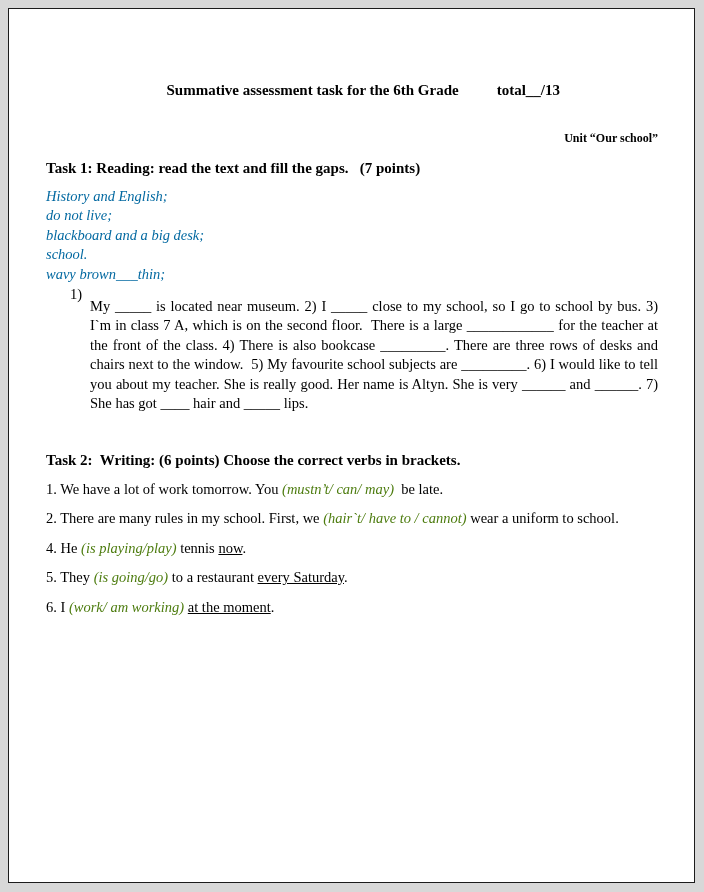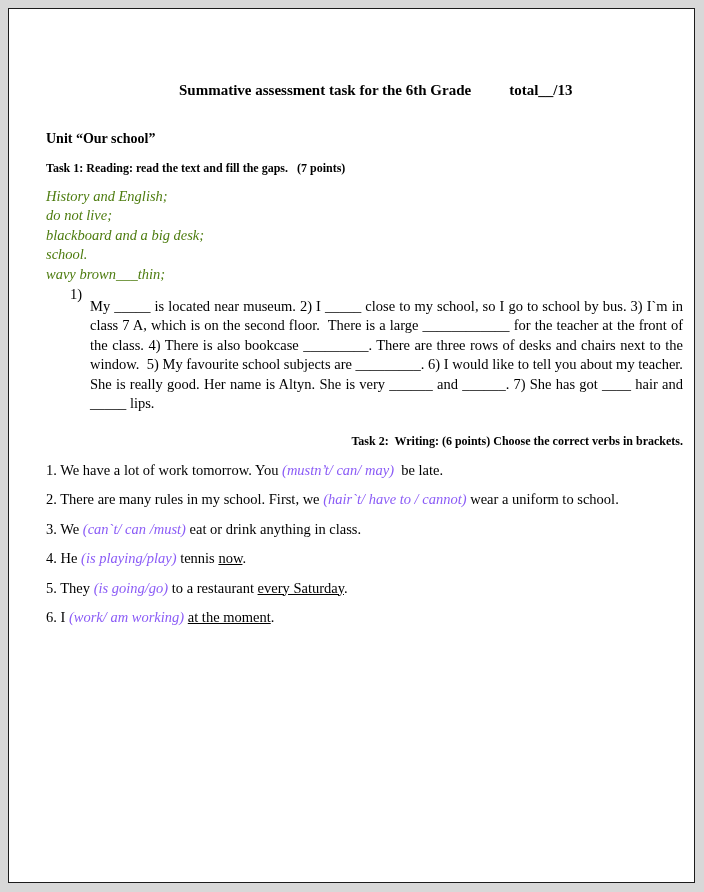--- a/index.html
+++ b/index.html
@@ -11,47 +11,47 @@
     overflow: hidden;
   }
   .page {
     width: 687px;
     height: 875px;
     margin: 8px 0 0 8px;
     background: #ffffff;
     border: 1px solid #1c1c1c;
   }
   .content {
-    padding: 53px 11px 0 37px;
+    padding: 53px 36px 0 37px;
     font-size: 14.5px;
     line-height: 19.4px;
   }
   .title-line {
     text-align: center;
     font-weight: bold;
     font-size: 15px;
     white-space: pre-wrap;
   }
   .title-total { margin-left: 38px; }
   .subtitle {
-    text-align: left;
+    text-align: right;
     font-weight: bold;
-    font-size: 14px;
+    font-size: 12px;
     margin-top: 9px;
   }
   .task-heading {
     font-weight: bold;
-    font-size: 12px;
+    font-size: 15px;
     margin-top: 10px;
     white-space: pre-wrap;
   }
-  .task2-heading { margin-top: 18px; text-align: right; }
+  .task2-heading { margin-top: 37px; }
   .word-bank {
     margin-top: 9px;
-    color: #4d7c0f;
+    color: #0369a1;
     font-style: italic;
   }
   .word-bank div { white-space: pre-wrap; }
   .reading-block {
     display: flex;
     margin-left: 24px;
     margin-top: 1px;
   }
   .para-num {
     width: 20px;
@@ -61,21 +61,21 @@
     flex: 1;
     text-align: justify;
     white-space: pre-wrap;
     margin-top: 12px;
   }
   .t2-item {
     margin-top: 10px;
     white-space: pre-wrap;
   }
   .red-italic {
-    color: #8b5cf6;
+    color: #4d7c0f;
     font-style: italic;
   }
   .underlined { text-decoration: underline; font-family: Liberation Serif, serif; }
 </style>
 </head>
 <body>
 
 <div class="page">
   <div class="content">
 
@@ -100,21 +100,20 @@
       <div class="para-text">My _____ is located near museum. 2) I _____ close to my school, so I go to school by bus. 3) I`m in class 7 A, which is on the second floor.  There is a large ____________ for the teacher at the front of the class. 4) There is also bookcase _________. There are three rows of desks and chairs next to the window.  5) My favourite school subjects are _________. 6) I would like to tell you about my teacher. She is really good. Her name is Altyn. She is very ______ and ______. 7) She has got ____ hair and _____ lips.</div>
     </div>
 
     <div class="task-heading task2-heading">Task 2:  Writing: (6 points) Choose the correct verbs in brackets.</div>
 
     <div>
       <p class="t2-item"><span>1. We have a lot of work tomorrow. You </span><span class="red-italic">(mustn’t/ can/ may)</span><span>  be late.</span></p>
 
       <p class="t2-item"><span>2. There are many rules in my school. First, we </span><span class="red-italic">(hair`t/ have to / cannot)</span><span> wear a uniform to school.</span></p>
 
-      <p class="t2-item"><span>3. We </span><span class="red-italic">(can`t/ can /must)</span><span> eat or drink anything in class.</span></p>
 
       <p class="t2-item"><span>4. He </span><span class="red-italic">(is playing/play)</span><span> tennis </span><span class="underlined">now</span><span>.</span></p>
 
       <p class="t2-item"><span>5. They </span><span class="red-italic">(is going/go)</span><span> to a restaurant </span><span class="underlined">every Saturday</span><span>.</span></p>
 
       <p class="t2-item"><span>6. I </span><span class="red-italic">(work/ am working)</span><span> </span><span class="underlined">at the moment</span><span>.</span></p>
     </div>
 
   </div>
 </div>

